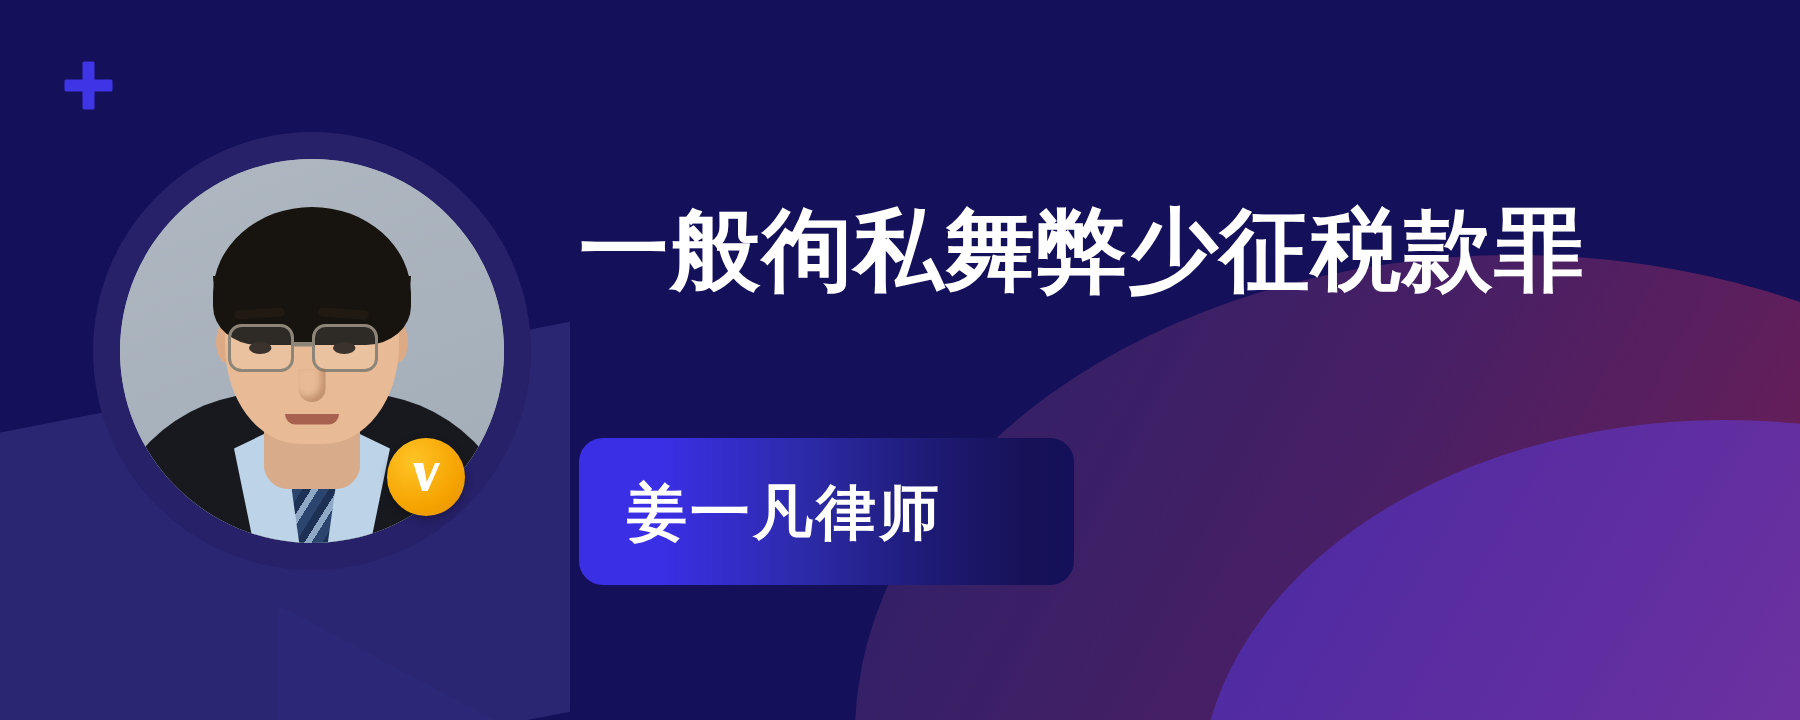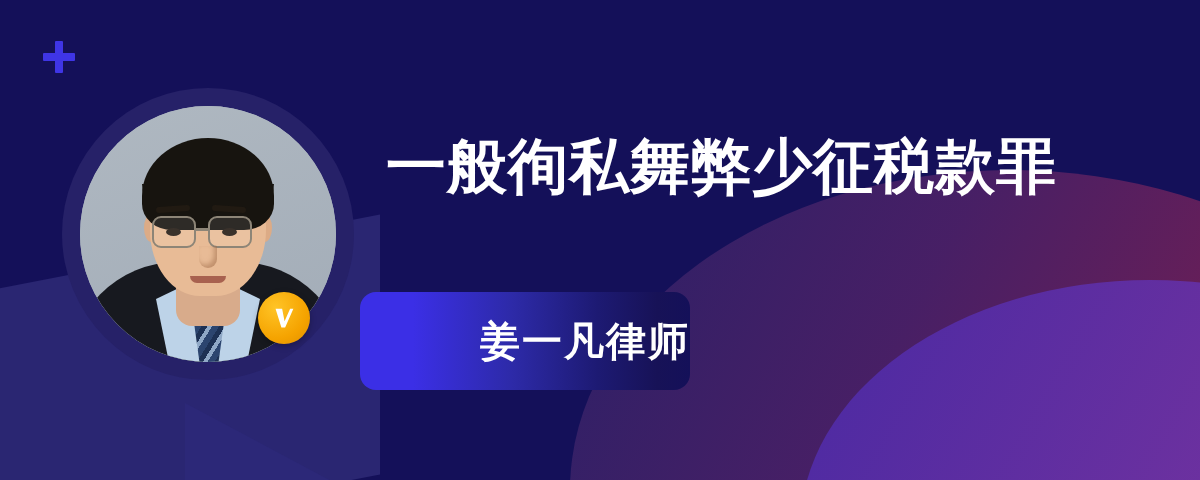--- a/index.html
+++ b/index.html
@@ -201,25 +201,25 @@
     font-size:60px;
     line-height:82px;
     font-weight:700;
     letter-spacing:1px;
     white-space:nowrap;
   }
 
   
   .name-badge {
     position:absolute;
-    left:360px; top:292px;
+    left:386px; top:292px;
     width:330px; height:98px;
     border-radius:16px;
     background:linear-gradient(90deg,#3b2fe6 0%,#3b2fe6 16%,#2d2aa8 46%,#1d1a73 72%,#171257 90%,#141059 100%);
-    display:flex; align-items:center;justify-content:flex-end;
+    display:flex; align-items:center;
   }
   .name-badge-text {
     color:#ffffff;
     font-size:40px;
     font-weight:700;
     letter-spacing:2px;
     margin-left:32px;
     white-space:nowrap;
   }
 </style>

